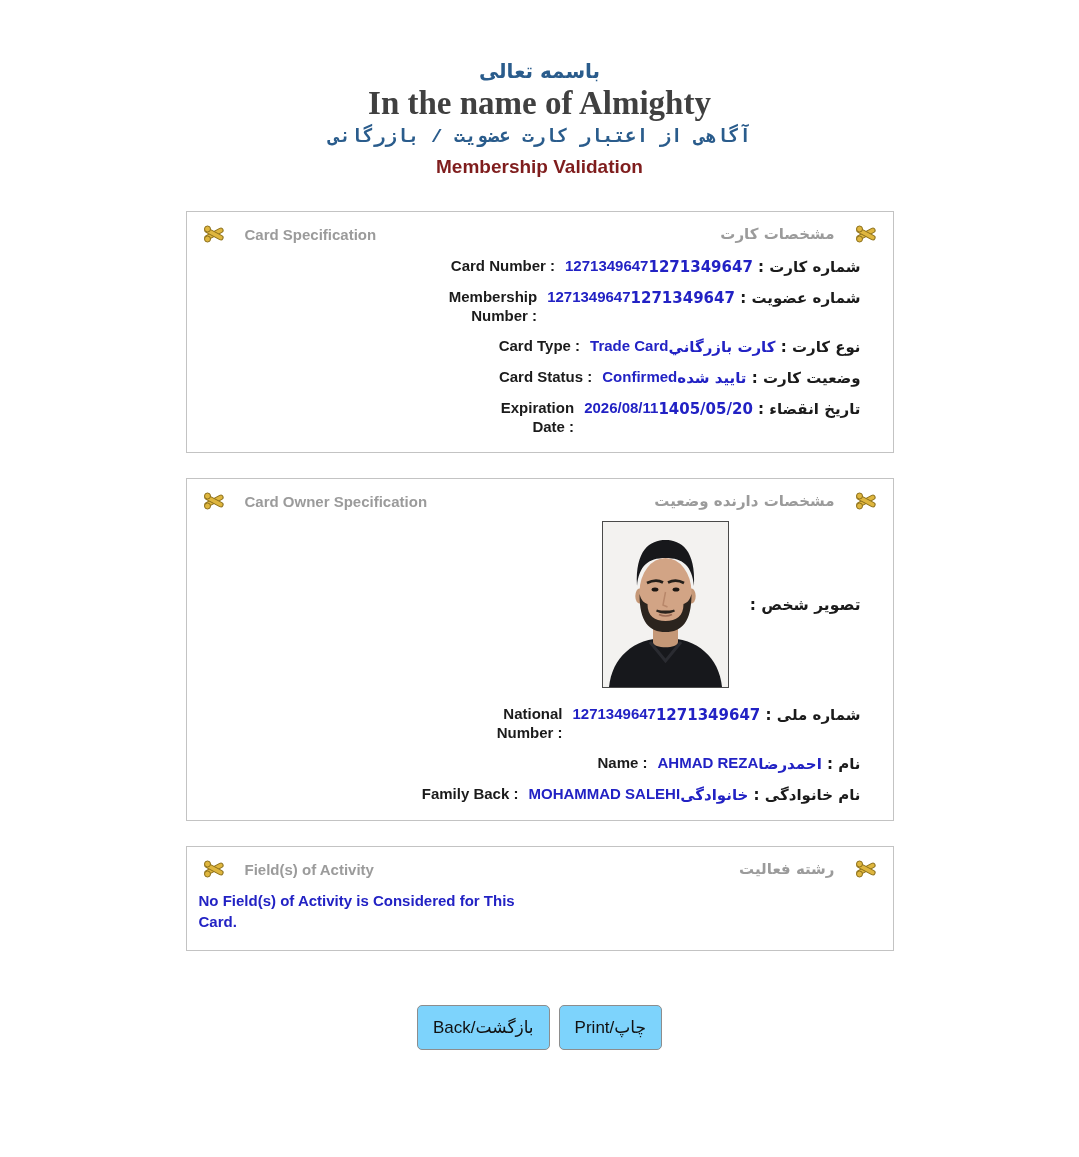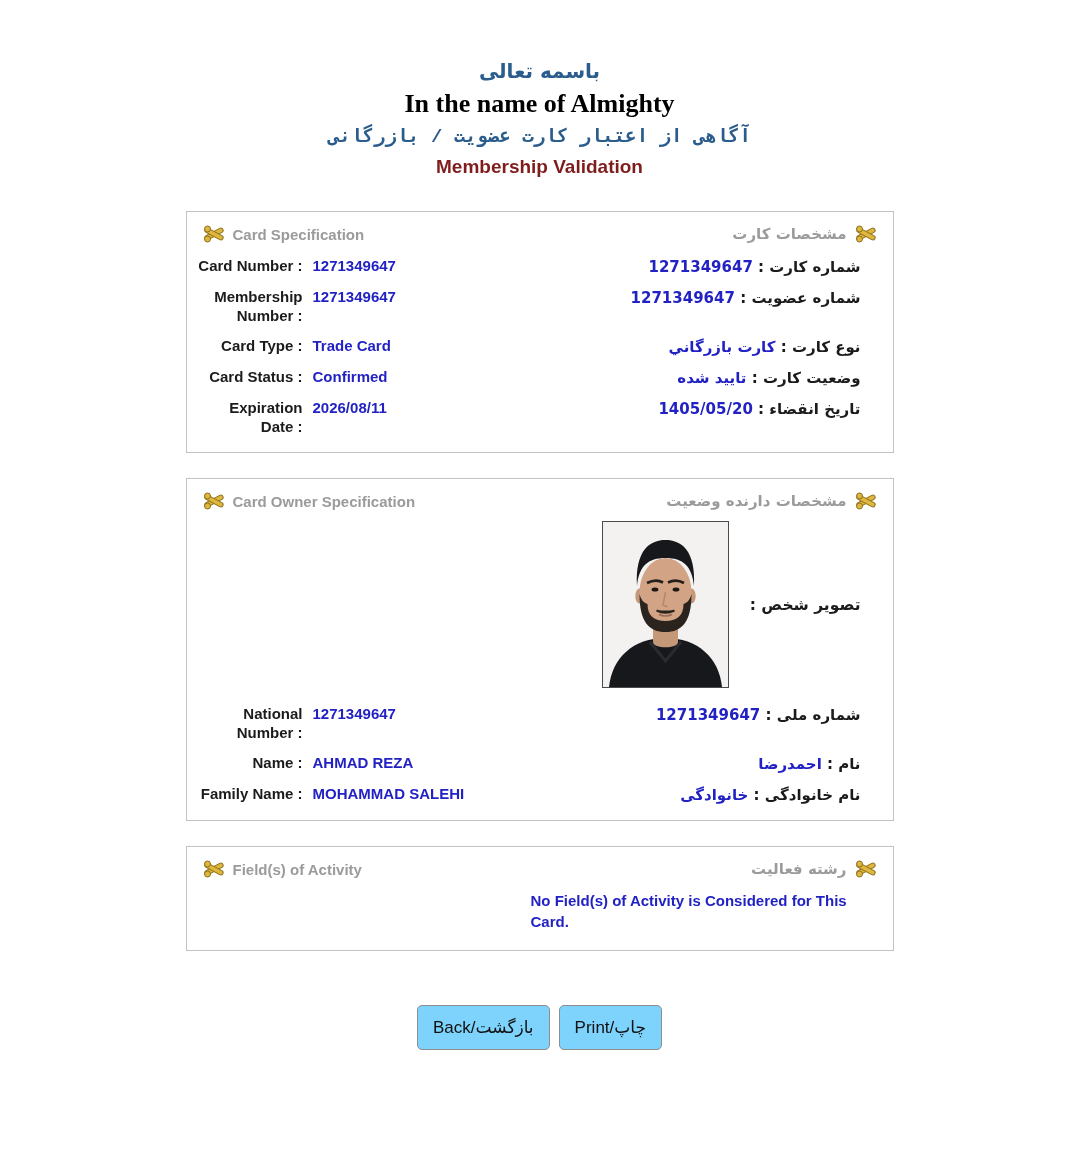--- a/index.html
+++ b/index.html
@@ -2,53 +2,53 @@
 <html lang="en"><head>
 <meta charset="utf-8">
 <style>
   html,body{margin:0;padding:0;background:#ffffff;}
   body{font-family:"Liberation Sans","DejaVu Sans",sans-serif;}
   .page{width:1079px;min-height:1157px;margin:12px auto;box-sizing:border-box;padding-top:44px;background:#fff;}
 
   
   .hdr{text-align:center;}
   .hdr .fa1{font-size:20px;font-weight:700;color:#2a5c8c;line-height:30px;font-family:"DejaVu Sans","Liberation Sans",sans-serif;}
-  .hdr .en1{font-family:"Liberation Serif","DejaVu Serif",serif;font-size:26px;font-weight:700;color:#000000;line-height:35px;}
+  .hdr .en1{font-family:"Liberation Serif","DejaVu Serif",serif;font-size:33px;font-weight:700;color:#404040;line-height:35px;}
   .hdr .fa2{font-size:19px;font-weight:700;color:#2a5c8c;line-height:32px;font-family:Liberation Mono, monospace;}
   .hdr .en2{font-size:19px;font-weight:700;color:#7f1d1d;line-height:28px;}
 
   
   .box{width:708px;margin:0 auto;border:1px solid #c3c3c3;background:#fff;box-sizing:border-box;}
   .box1{margin-top:30px;}
   .box2{margin-top:25px;}
   .box3{margin-top:25px;}
 
   .box-hd{display:flex;justify-content:space-between;align-items:center;padding:13px 16px 9px 16px;}
-  .bh{display:flex;align-items:center;gap:8px;color:#9b9b9b;font-weight:700;font-size:15px;}
+  .bh{display:flex;align-items:center;gap:20px;color:#9b9b9b;font-weight:700;font-size:15px;}
   .bh.rtl{direction:rtl;font-family:"DejaVu Sans","Liberation Sans",sans-serif;}
   .gicon{flex:0 0 auto;}
 
   .rows{padding:4px 32px 14px 10px;}
-  .row{display:flex;justify-content:space-between;align-items:flex-start;margin-bottom:11px;gap:14px;}
+  .row{display:flex;justify-content:flex-end;align-items:flex-start;margin-bottom:11px;}
   .row:last-child{margin-bottom:2px;}
   .cell-en{display:flex;align-items:flex-start;}
   .lbl{width:106px;text-align:right;font-size:15px;font-weight:700;color:#1b1b1b;line-height:19px;}
   .val{font-size:15px;font-weight:700;color:#2222c4;margin-left:10px;padding-top:1px;white-space:nowrap;}
   .cell-fa{direction:rtl;text-align:right;font-size:15px;font-weight:700;color:#1b1b1b;padding-top:2px;
            font-family:"DejaVu Sans","Liberation Sans",sans-serif;}
   .cell-fa .valfa{color:#2222c4;unicode-bidi:isolate;}
 
   
   .photo-row{direction:rtl;display:flex;align-items:center;gap:21px;padding:2px 32px 12px 10px;}
   .photo-label{font-size:15.5px;font-weight:700;color:#1b1b1b;font-family:"DejaVu Sans","Liberation Sans",sans-serif;}
   .photo{width:125px;height:165px;border:1px solid #4a4a4a;background:#f3f2f0;box-sizing:content-box;}
   .photo svg{display:block;}
 
   
-  .act{display:flex;justify-content:flex-end;align-items:flex-start;padding:3px 32px 18px 12px;}
+  .act{display:flex;justify-content:space-between;align-items:flex-start;padding:3px 32px 18px 12px;}
   .act-en{width:330px;font-size:15px;font-weight:700;color:#2222c4;line-height:21px;}
   .act-fa{direction:rtl;font-size:15.5px;font-weight:700;color:#2222c4;padding-top:7px;
           font-family:"DejaVu Sans","Liberation Sans",sans-serif;}
 
   
   .btns{display:flex;justify-content:center;gap:9px;margin-top:54px;}
   .btn{height:45px;padding:0 15px;font-size:17px;font-family:"Liberation Sans","DejaVu Sans",sans-serif;
        background:#7dd3fc;border:1px solid #8d8d8d;border-radius:5px;color:#111;cursor:pointer;}
 </style>
 </head>
@@ -208,21 +208,21 @@
           <div class="lbl">Name :</div>
           <div class="val">AHMAD REZA</div>
         </div>
         <div class="cell-fa">
           <span>نام :</span>
           <span class="valfa">احمدرضا</span>
         </div>
       </div>
       <div class="row">
         <div class="cell-en">
-          <div class="lbl">Family Name :</div>
+          <div class="lbl">Family Back :</div>
           <div class="val">MOHAMMAD SALEHI</div>
         </div>
         <div class="cell-fa">
           <span>نام خانوادگی :</span>
           <span class="valfa">خانوادگی</span>
         </div>
       </div>
     </div>
   </section>
 

